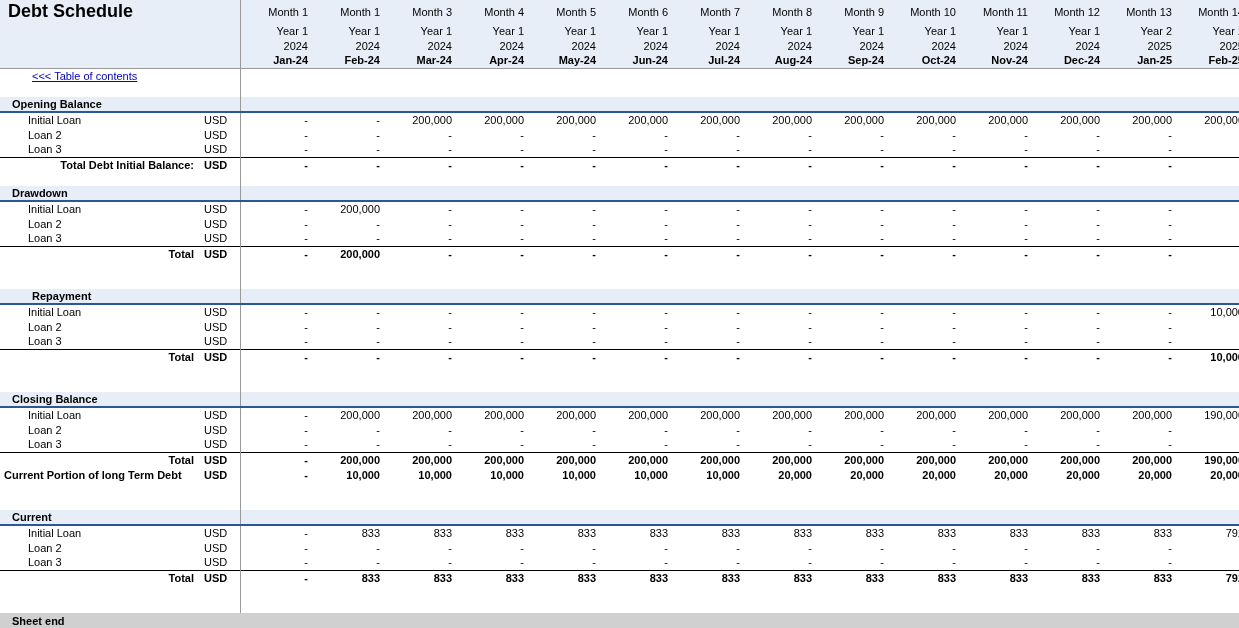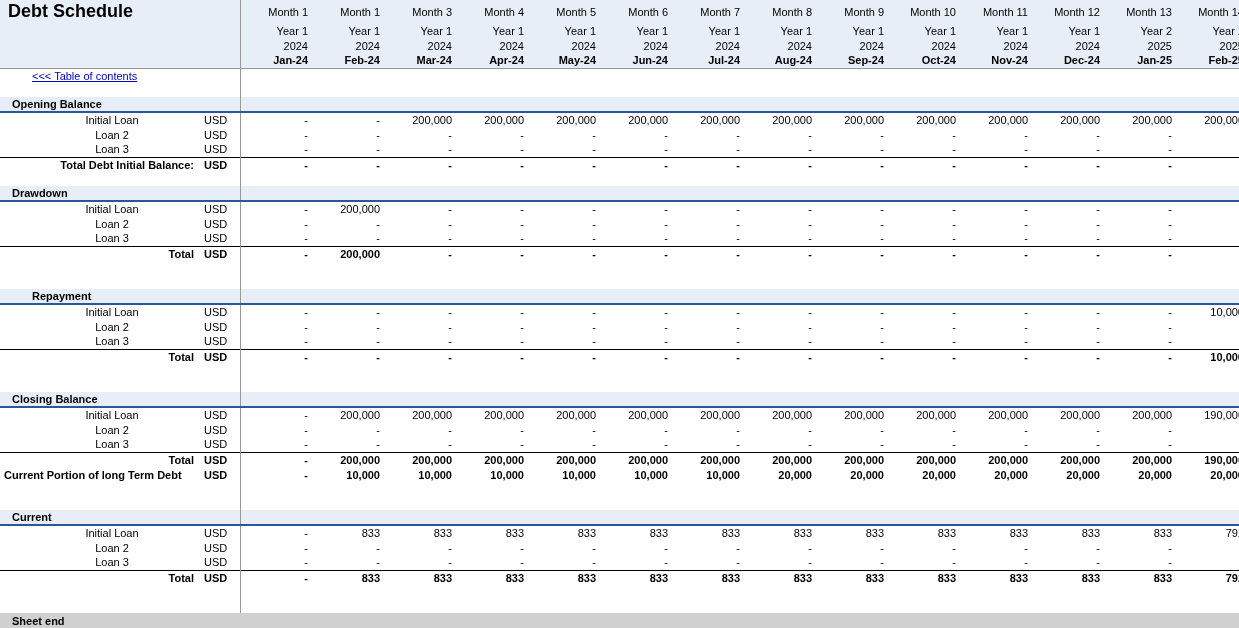--- a/index.html
+++ b/index.html
@@ -23,21 +23,21 @@
   col.month { width: 72px; }
 
   th, td {
     padding: 1px 4px;
     text-align: right;
     white-space: nowrap;
     overflow: hidden;
     height: 15px;
   }
   td.label, th.label { text-align: left; padding-left: 18px; }
-  td.label-indent { text-align: center; padding-left: 28px; }
+  td.label-indent { text-align: left; padding-left: 28px; }
   td.label-total { padding-right: 6px; font-weight: bold; }
   td.unit { text-align: left; }
   td.unit-bold { text-align: left; font-weight: bold; }
 
   tr.hdr td { font-weight: normal; background:#e8eef7;}
   tr.hdr-last td { font-weight: bold; background:#e8eef7;}
 
   tr.section td {
     background: #e8eef7;
     font-weight: bold;

